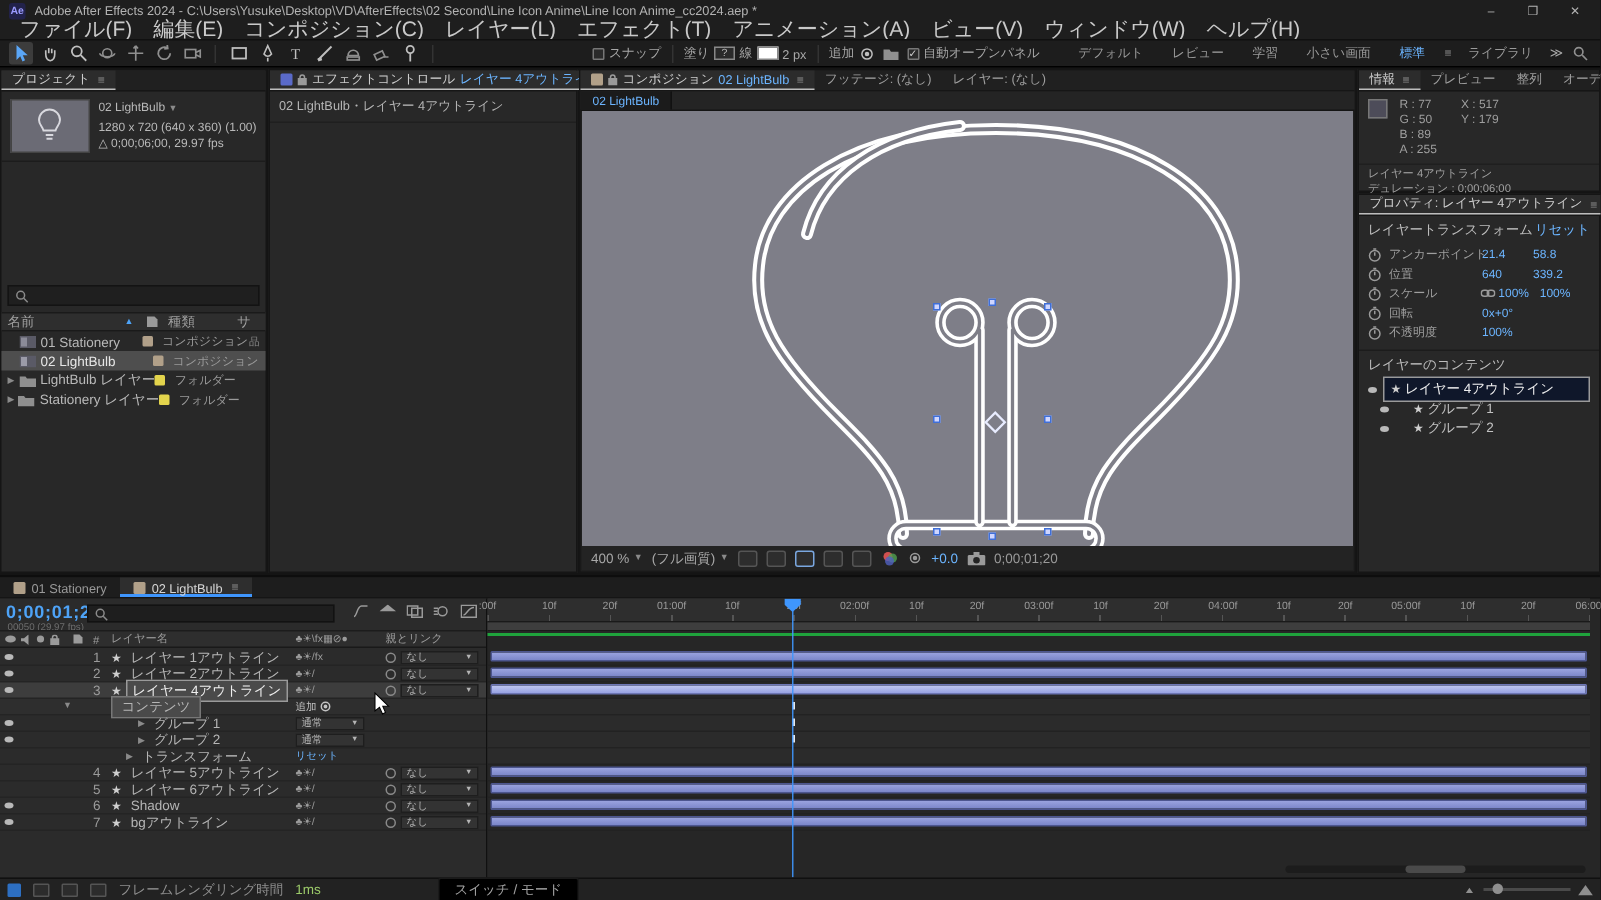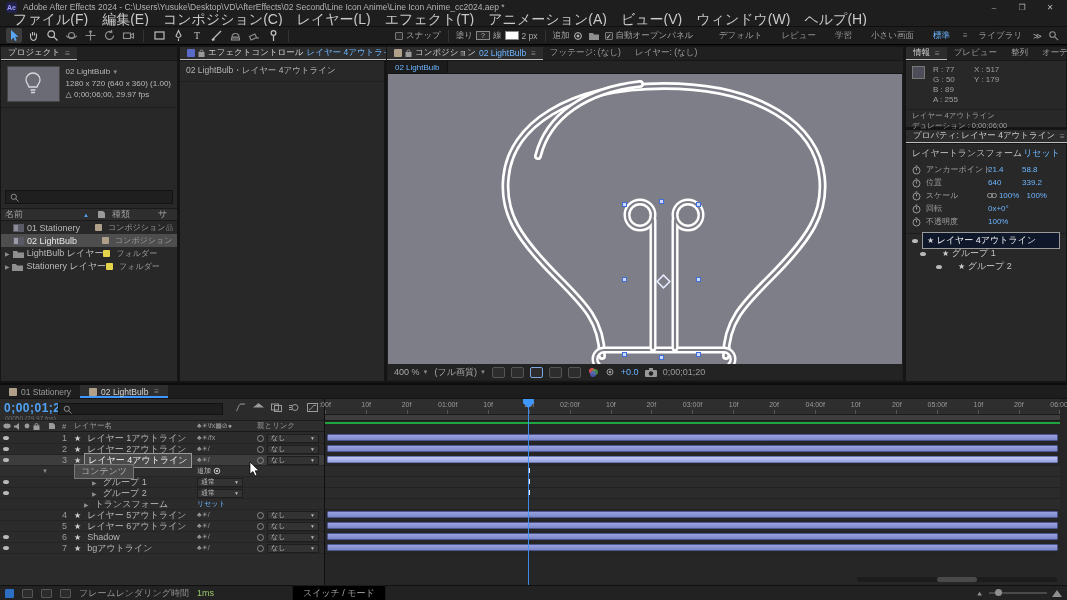--- a/index.html
+++ b/index.html
@@ -567,29 +567,32 @@
     <span class="sw">
         <svg width="9" height="10" stroke="#9a9a9a" fill="none">
           <circle cx="4.5" cy="5.5" r="3.5"></circle>
           <path d="M4.5,5.5 V3.2 M3.5,1 h2"></path>
         </svg>
       </span>
     <span class="lbl">不透明度</span>
     <span class="pv">100%</span>
   </div>
   <div style="height:6px;border-bottom:1px solid #1c1c1c"></div>
+  <div class="sec-title">
+      <span>レイヤーのコンテンツ</span>
+    </div>
   <div class="content-row sel">
     <span class="eyedot"></span>
     <span class="nm"><span class="star">★</span> <span>レイヤー 4アウトライン</span></span>
   </div>
   <div class="content-row" style="padding-left:14px">
     <span class="eyedot"></span>
     <span class="nm" style="padding-left:12px"><span class="star">★</span> <span>グループ 1</span></span>
   </div>
-  <div class="content-row" style="padding-left:30px">
+  <div class="content-row" style="padding-left:14px">
     <span class="eyedot"></span>
     <span class="nm" style="padding-left:12px"><span class="star">★</span> <span>グループ 2</span></span>
   </div>
 </div>
 
 <div id="timeline">
   <div class="tl-tabs">
     <span class="tl-tab">
       <span class="chip" style="background:#b1a089"></span>
         <span>01 Stationery</span>

